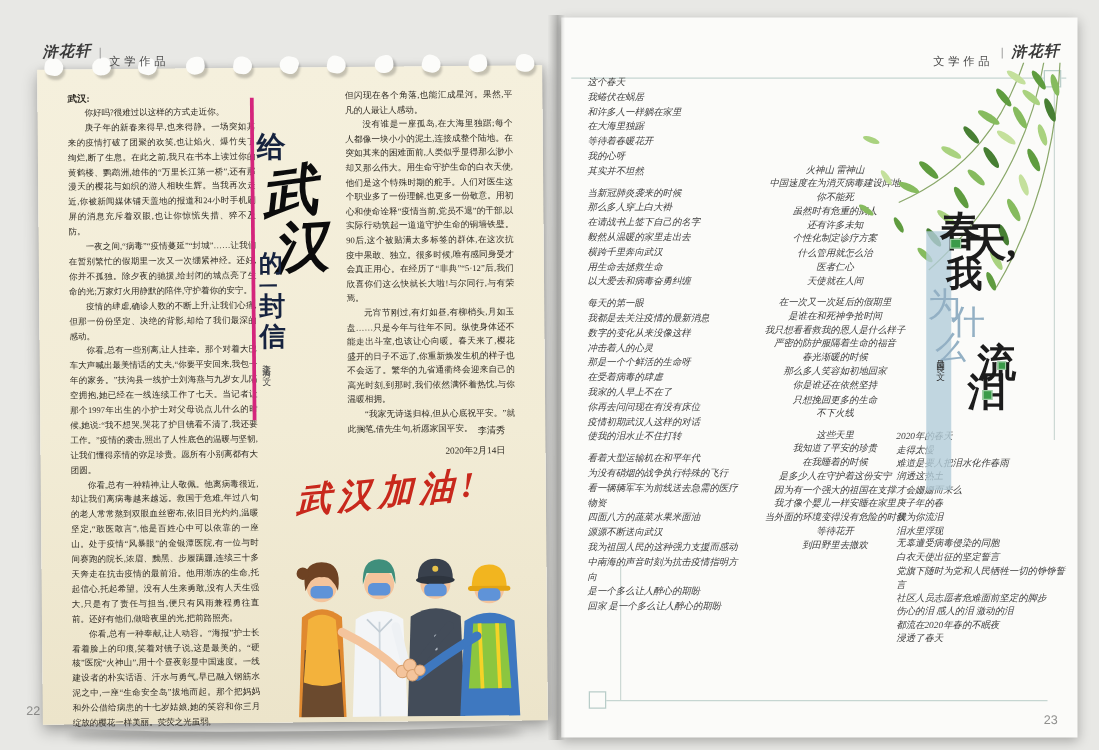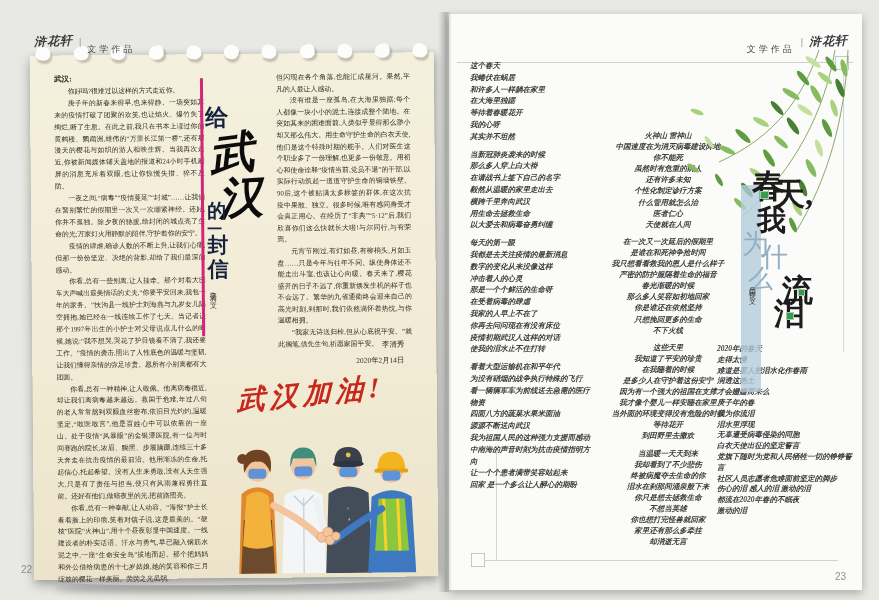--- a/index.html
+++ b/index.html
@@ -79,21 +79,21 @@
   .tc4{left:21px;top:89px;font-size:27px;color:#93b0c4;font-weight:400;}
   .tc5{left:8px;top:111px;font-size:25px;color:#93b0c4;font-weight:400;}
   .tc6{left:42px;top:120px;font-size:31px;}
   .tc7{left:34px;top:143px;font-size:31px;}
   .gsq{position:absolute;background:#3a9b49;box-shadow:inset 0 0 0 1px rgba(255,255,255,.5);}
   .g0{left:20px;top:36px;width:9px;height:8px;}
   .g1{left:58px;top:134px;width:7px;height:7px;}
   .g2{left:46px;top:157px;width:8px;height:8px;}
   .pauthor{position:absolute;left:7px;top:127px;writing-mode:vertical-rl;font-size:7px;color:#333;letter-spacing:2px;}
 
-  .pcol{position:absolute;font-size:7.5px;font-style:italic;color:#3c3c3c;font-weight:bold;}
+  .pcol{position:absolute;font-size:7.5px;font-style:italic;color:#3c3c3c;}
   .pcol1{left:21px;top:46px;width:125px;}
   .pcol2{left:154px;top:116px;width:130px;}
   .pcol3{left:268px;top:330px;width:142px;}
   .stanza{margin-bottom:6px;}
   .pcol1 .ln{line-height:11.8px;}
   .pcol2 .ln{line-height:11.1px;text-align:center;}
   .pcol3 .ln{line-height:10.8px;}
 </style>
 </head>
 <body>
@@ -323,21 +323,21 @@
           <div class="ln">使我的泪水止不住打转</div>
         </div>
       <div class="stanza">
           <div class="ln">看着大型运输机在和平年代</div>
           <div class="ln">为没有硝烟的战争执行特殊的飞行</div>
           <div class="ln">看一辆辆军车为前线送去急需的医疗物资</div>
           <div class="ln">四面八方的蔬菜水果米面油</div>
           <div class="ln">源源不断送向武汉</div>
           <div class="ln">我为祖国人民的这种强力支援而感动</div>
           <div class="ln">中南海的声音时刻为抗击疫情指明方向</div>
-          <div class="ln">让一个个患者满带笑容站起来</div>
+          <div class="ln">是一个多么让人醉心的期盼</div>
           <div class="ln">回家 是一个多么让人醉心的期盼</div>
         </div>
     </div>
 
     <div class="pcol pcol2">
       <div class="stanza">
           <div class="ln">火神山 雷神山</div>
           <div class="ln">中国速度在为消灭病毒建设阵地</div>
           <div class="ln">你不能死</div>
           <div class="ln">虽然时有危重的病人</div>
@@ -361,49 +361,38 @@
       <div class="stanza">
           <div class="ln">这些天里</div>
           <div class="ln">我知道了平安的珍贵</div>
           <div class="ln">在我睡着的时候</div>
           <div class="ln">是多少人在守护着这份安宁</div>
           <div class="ln">因为有一个强大的祖国在支撑</div>
           <div class="ln">我才像个婴儿一样安睡在家里</div>
           <div class="ln">当外面的环境变得没有危险的时候</div>
           <div class="ln">等待花开</div>
           <div class="ln">到田野里去撒欢</div>
-        </div>
-      <div class="stanza">
-          <div class="ln">当温暖一天天到来</div>
-          <div class="ln">我却看到了不少悲伤</div>
-          <div class="ln">终被病魔夺去生命的你</div>
-          <div class="ln">泪水在刹那间涌泉般下来</div>
-          <div class="ln">你只是想去拯救生命</div>
-          <div class="ln">不想当英雄</div>
-          <div class="ln">你也想打完怪兽就回家</div>
-          <div class="ln">家里还有那么多牵挂</div>
-          <div class="ln">却消逝无言</div>
         </div>
     </div>
 
     <div class="pcol pcol3">
       <div class="stanza">
           <div class="ln">2020年的春天</div>
           <div class="ln">走得太慢</div>
           <div class="ln">难道是要人把泪水化作春雨</div>
           <div class="ln">润透这热土</div>
           <div class="ln">才会姗姗而来么</div>
           <div class="ln">庚子年的春</div>
           <div class="ln">我为你流泪</div>
           <div class="ln">泪水里浮现</div>
           <div class="ln">无辜遭受病毒侵染的同胞</div>
           <div class="ln">白衣天使出征的坚定誓言</div>
           <div class="ln">党旗下随时为党和人民牺牲一切的铮铮誓言</div>
           <div class="ln">社区人员志愿者危难面前坚定的脚步</div>
           <div class="ln">伤心的泪 感人的泪 激动的泪</div>
           <div class="ln">都流在2020年春的不眠夜</div>
-          <div class="ln">激动的泪</div>
+          <div class="ln">浸透了春天</div>
         </div>
     </div>
 
     <div class="pagenum pn-right">23</div>
   </div>
 </div>
 
 </body></html>

